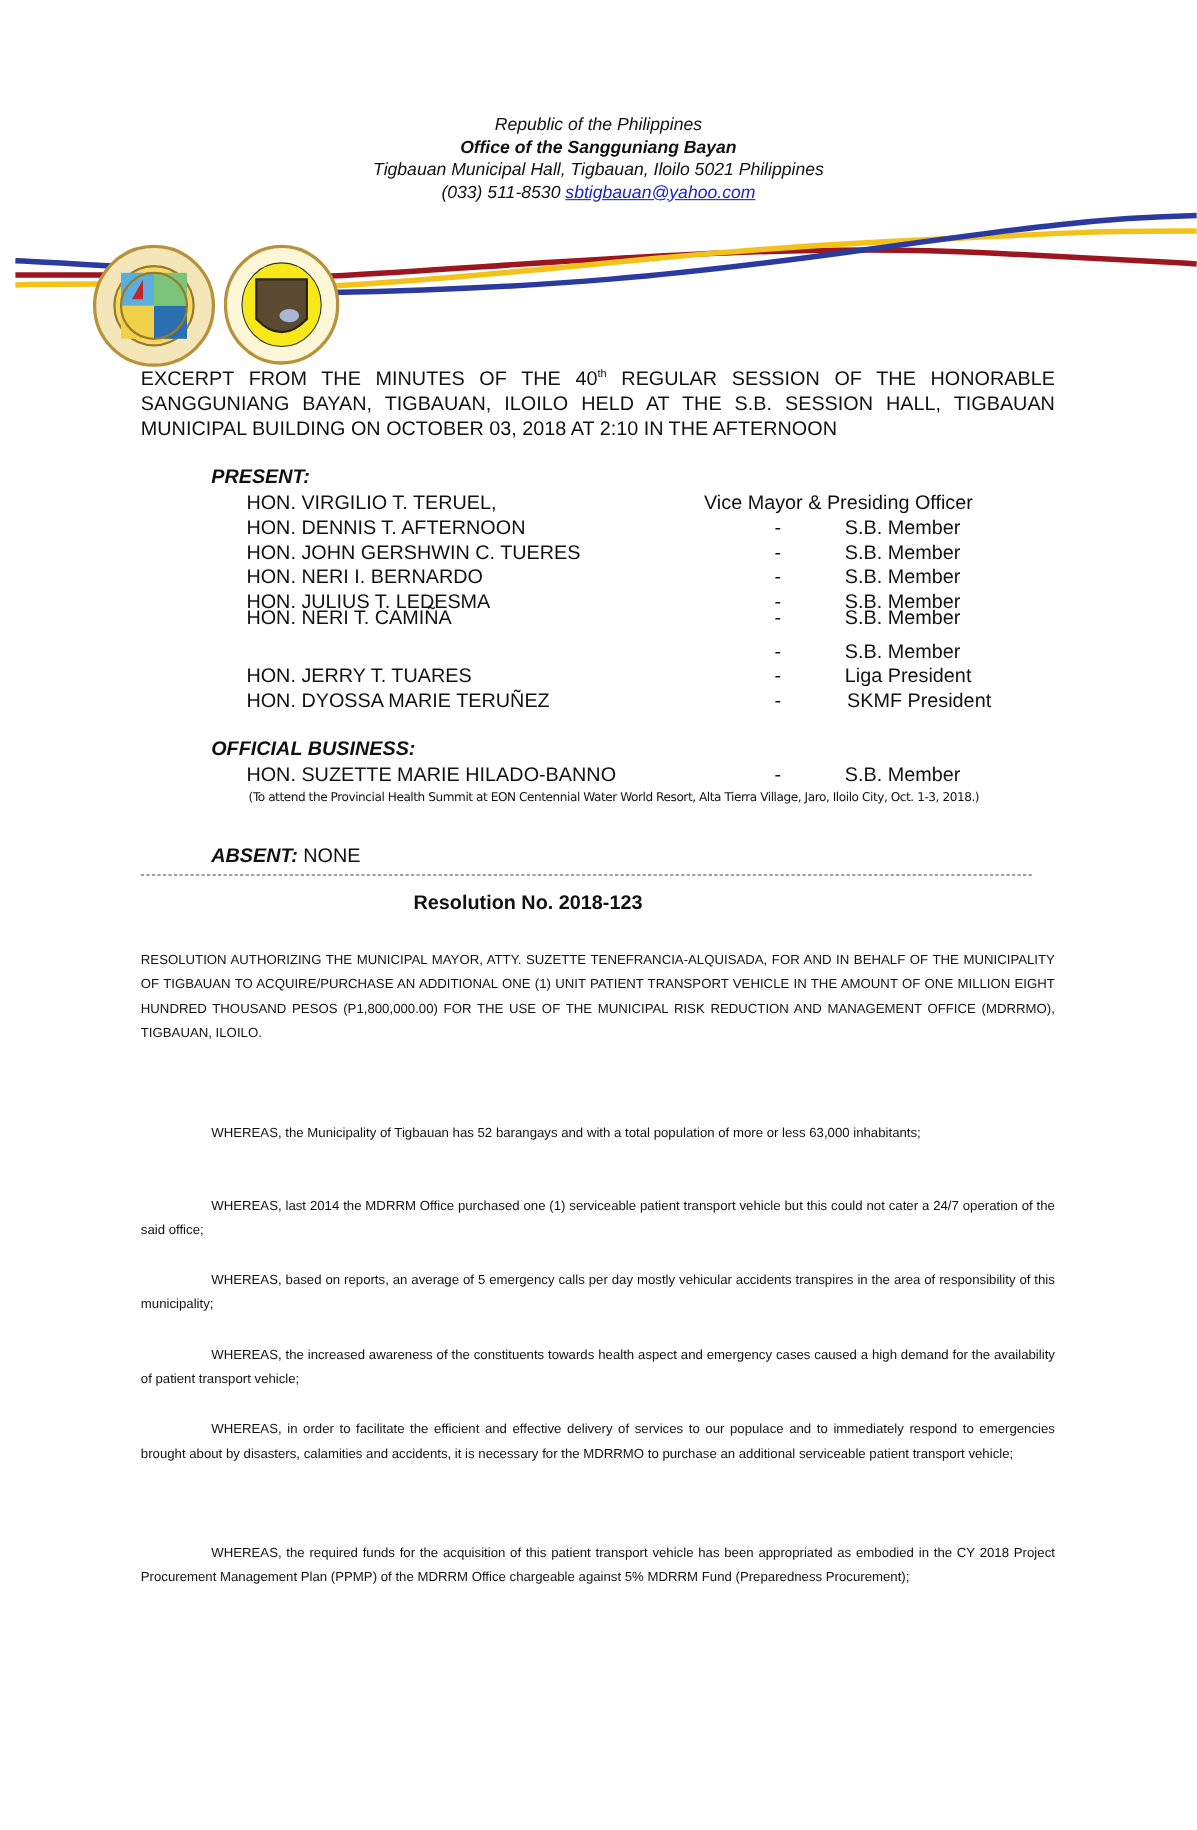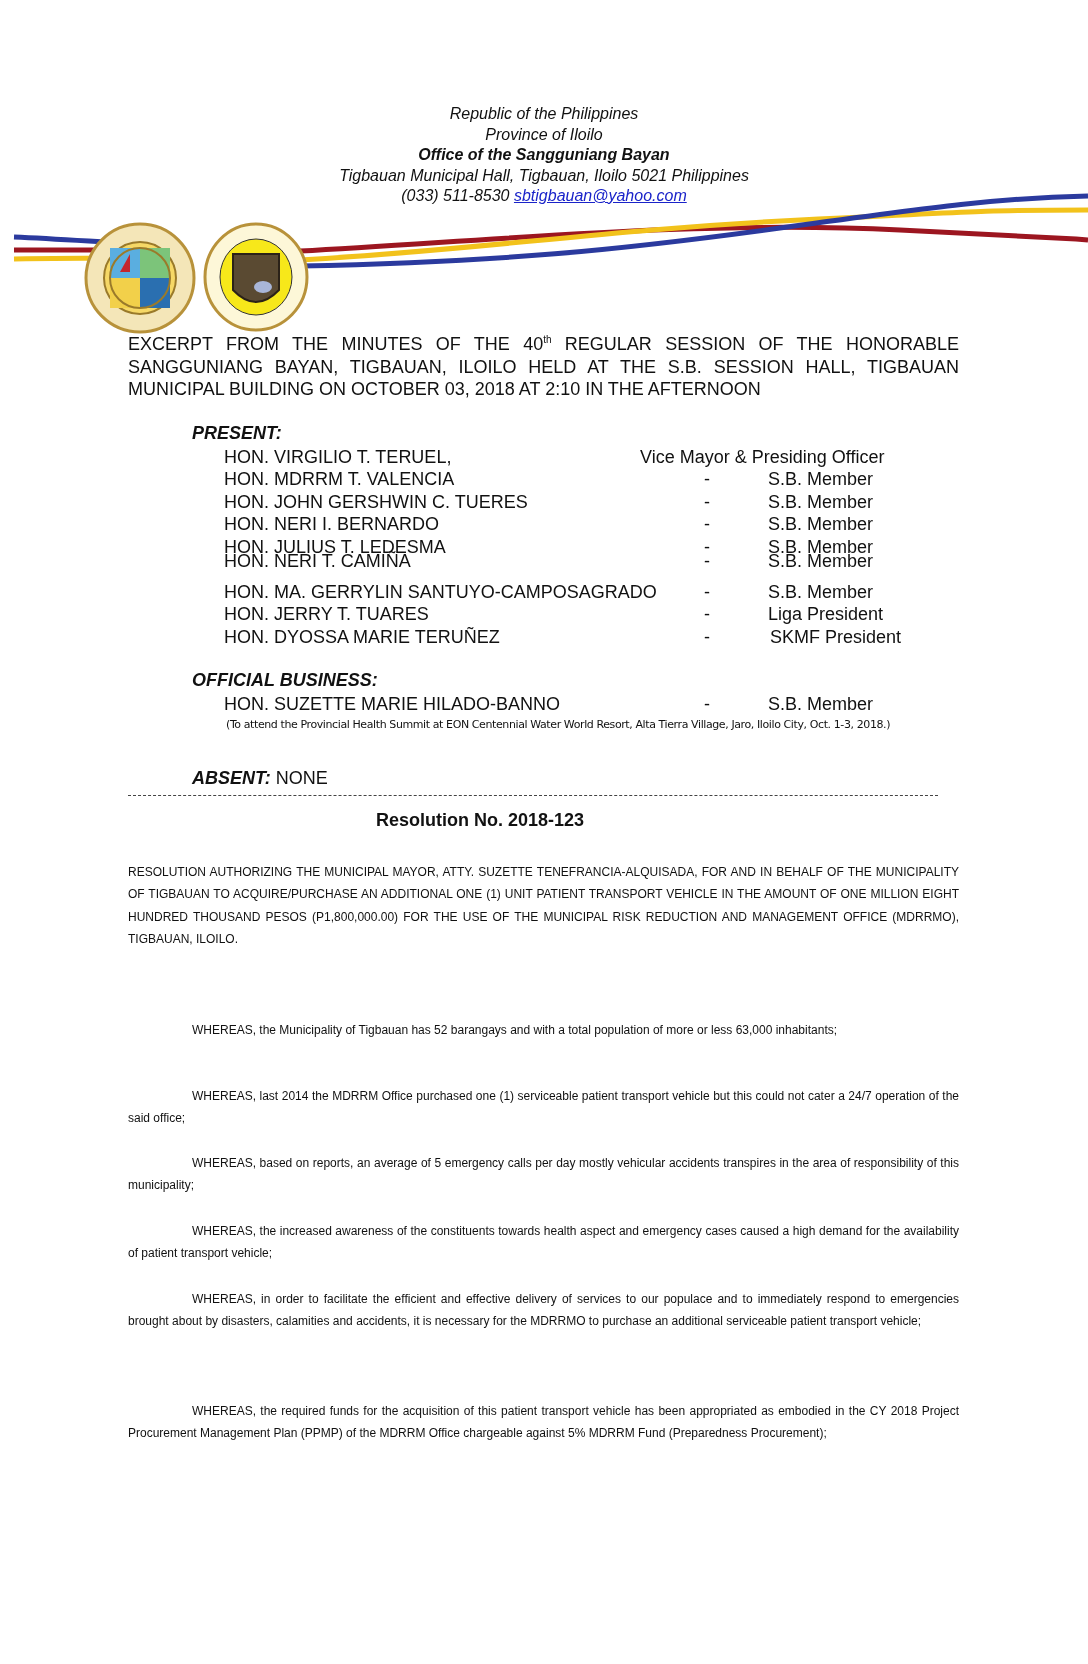--- a/index.html
+++ b/index.html
@@ -49,21 +49,20 @@
 </svg>
 <svg class="seal" style="left:203px; top:222px; width:106px; height:110px;" viewBox="0 0 106 110">
   <ellipse cx="53" cy="55" rx="51" ry="53" fill="#fdf7d8" stroke="#b8923a" stroke-width="3"></ellipse>
   <ellipse cx="53" cy="55" rx="36" ry="38" fill="#f7e81a" stroke="#333" stroke-width="1"></ellipse>
   <path d="M30 32 L76 32 L76 68 Q53 92 30 68 Z" fill="#5a4a32" stroke="#2b2218" stroke-width="2"></path>
   <ellipse cx="60" cy="65" rx="9" ry="6" fill="#a9b6d8"></ellipse>
 </svg>
 
 <div class="letterhead">
   <span class="line">Republic of the Philippines</span>
-  <span class="line">Province of Iloilo</span>
   <span class="line bold">Office of the Sangguniang Bayan</span>
   <span class="line">Tigbauan Municipal Hall, Tigbauan, Iloilo 5021 Philippines</span>
   <span class="line">
     <span>(033) 511-8530</span>
     <a href="#">sbtigbauan@yahoo.com</a>
   </span>
 </div>
 
 <div class="body-text" style="top:333px; line-height:22.5px;">
   <span>EXCERPT FROM THE MINUTES OF THE 40</span><sup>th</sup><span> REGULAR SESSION OF THE HONORABLE SANGGUNIANG  BAYAN, TIGBAUAN, ILOILO HELD AT THE S.B. SESSION HALL, TIGBAUAN MUNICIPAL BUILDING ON OCTOBER 03, 2018 AT 2:10 IN THE AFTERNOON</span>
@@ -71,21 +70,21 @@
 
 <div class="abs section-label" style="left:192px; top:423px; font-size:18px;">PRESENT:</div>
 
 <div id="present-list">
     <div class="att-row" style="top: 446px;">
       <span class="att-name">HON. VIRGILIO T. TERUEL,</span>
       <span class="att-dash"></span>
       <span class="att-role" style="left: 416px;">Vice Mayor &amp; Presiding Officer</span>
     </div>
     <div class="att-row" style="top: 468px;">
-      <span class="att-name">HON. MDRRM T. VALENCIA</span>
+      <span class="att-name">HON. DENNIS T. AFTERNOON</span>
       <span class="att-dash">-</span>
       <span class="att-role">S.B. Member</span>
     </div>
     <div class="att-row" style="top: 491px;">
       <span class="att-name">HON. JOHN GERSHWIN C. TUERES</span>
       <span class="att-dash">-</span>
       <span class="att-role">S.B. Member</span>
     </div>
     <div class="att-row" style="top: 513px;">
       <span class="att-name">HON. NERI I. BERNARDO</span>
@@ -96,21 +95,20 @@
       <span class="att-name">HON. JULIUS T. LEDESMA</span>
       <span class="att-dash">-</span>
       <span class="att-role">S.B. Member</span>
     </div>
     <div class="att-row" style="top: 550px;">
       <span class="att-name">HON. NERI T. CAMIÑA</span>
       <span class="att-dash">-</span>
       <span class="att-role">S.B. Member</span>
     </div>
     <div class="att-row" style="top: 581px;">
-      <span class="att-name">HON. MA. GERRYLIN SANTUYO-CAMPOSAGRADO</span>
       <span class="att-dash">-</span>
       <span class="att-role">S.B. Member</span>
     </div>
     <div class="att-row" style="top: 603px;">
       <span class="att-name">HON. JERRY T. TUARES</span>
       <span class="att-dash">-</span>
       <span class="att-role">Liga President</span>
     </div>
     <div class="att-row" style="top: 626px;">
       <span class="att-name">HON. DYOSSA MARIE TERUÑEZ</span>

